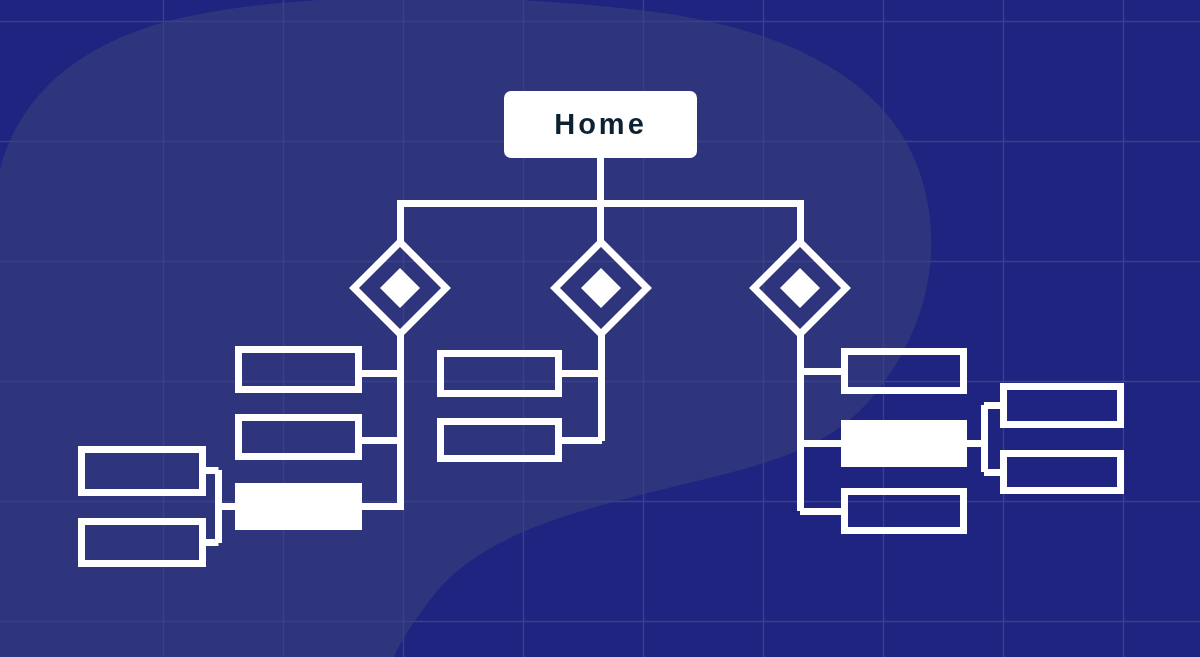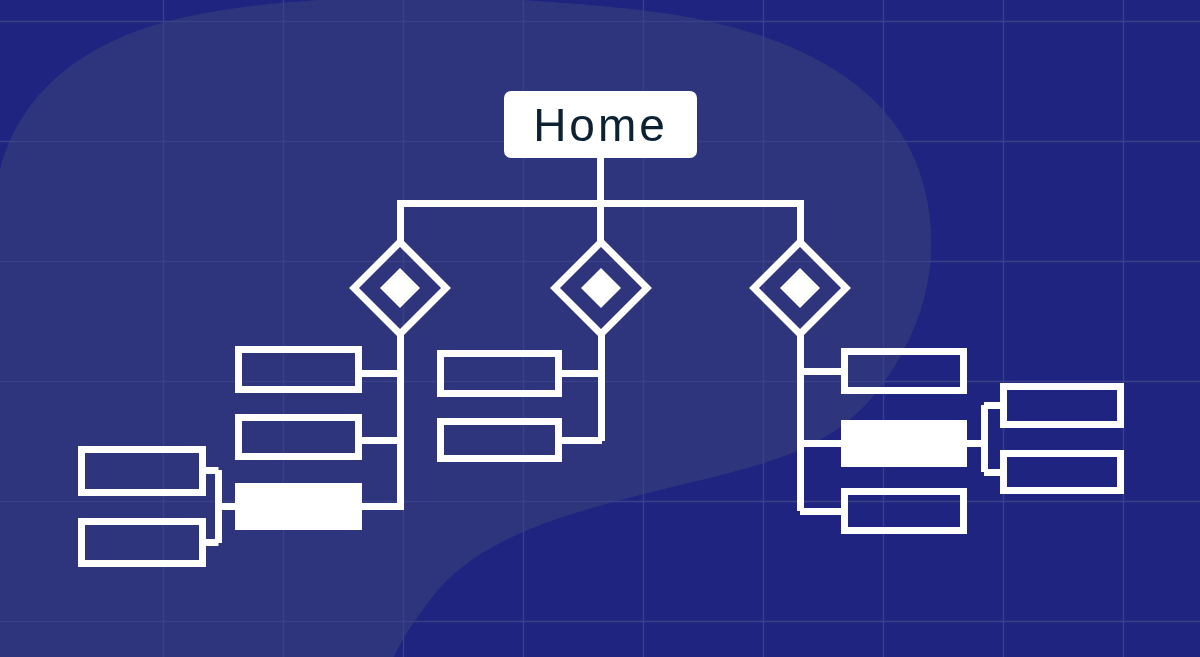--- a/index.html
+++ b/index.html
@@ -48,22 +48,22 @@
     background: #ffffff;
     border: none;
   }
   .node-root {
     background: #ffffff;
     border: none;
     border-radius: 7px;
   }
   .node-root .label {
     color: #0c2233;
-    font-size: 46px;
-    font-weight: normal;
+    font-size: 29px;
+    font-weight: bold;
     letter-spacing: 3px;
     line-height: 1;
     white-space: nowrap;
   }
 </style>
 </head>
 <body>
 
 <div id="stage" style="width: 1200px; height: 657px; background: rgb(30, 36, 127);">
 

